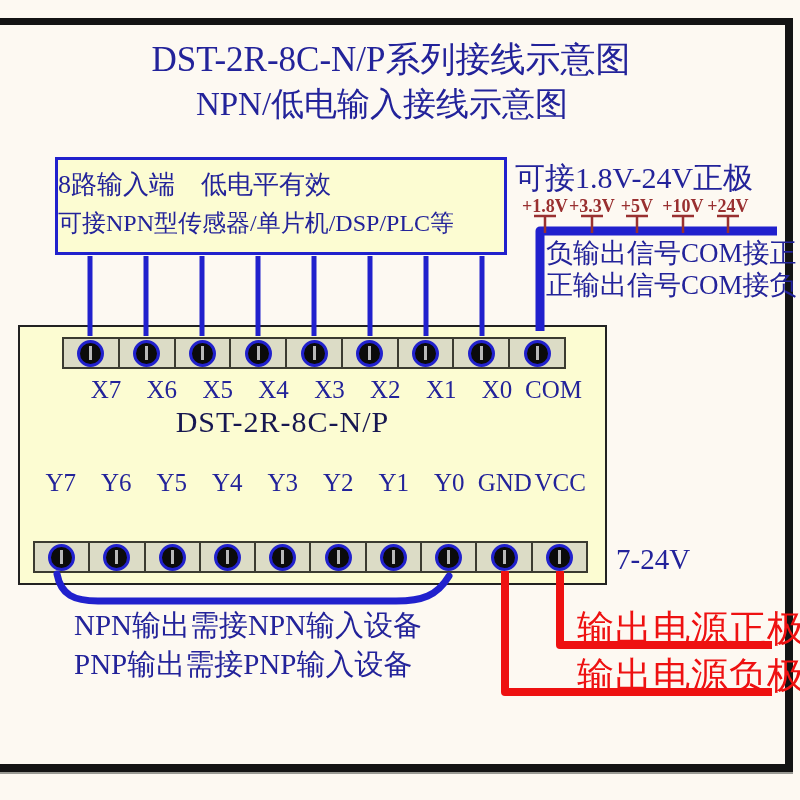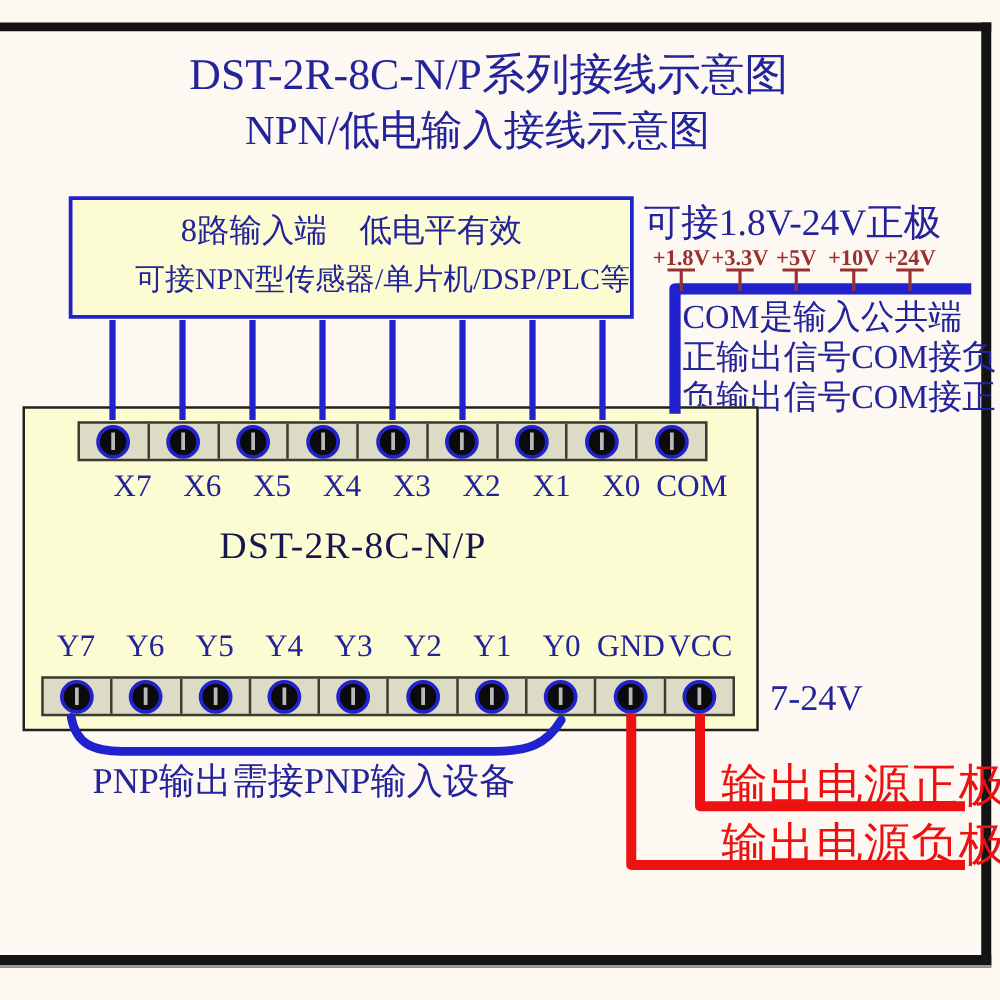--- a/index.html
+++ b/index.html
@@ -29,22 +29,22 @@
   .title{color:var(--navy);font-weight:normal;white-space:nowrap;transform:translateX(-50%);}
   #title1{left:391px;top:36px;font-size:35px;}
   #title2{left:370px;top:82px;font-size:33px;margin-left:12px;}
 
   
   #input-box{
     left:55px;top:157px;width:452px;height:98px;
     border:3px solid var(--wire-blue);background:var(--box-fill);
     box-sizing:border-box;color:var(--navy);
   }
-  #input-box .l1{text-align:center;margin-top:7px;font-size:26px;white-space:nowrap;}
-  #input-box .l2{text-align:right;margin-top:5px;font-size:24px;white-space:nowrap;}
+  #input-box .l1{margin-top:7px;font-size:26px;white-space:nowrap;}
+  #input-box .l2{text-align:left;margin-top:5px;font-size:24px;white-space:nowrap;}
 
   
   #pos-heading{left:515px;top:158px;font-size:30px;color:var(--navy);white-space:nowrap;}
   #volt-row .volt{
     position:absolute;top:196px;transform:translateX(-50%);
     font-size:18px;font-weight:bold;color:var(--dark-red);white-space:nowrap;
   }
   #volt-row .volt:nth-of-type(1){left:545px;}
   #volt-row .volt:nth-of-type(2){left:592px;}
   #volt-row .volt:nth-of-type(3){left:637px;}
@@ -65,23 +65,23 @@
   .cell{flex:1;border-right:2px solid #3b3b30;display:flex;align-items:center;justify-content:center;position:relative;}
   .cell:last-child{border-right:none;}
   .screw{
     width:21px;height:21px;border-radius:50%;
     background:#0b0b0b;border:3px solid var(--wire-blue);
     display:flex;align-items:center;justify-content:center;
   }
   .slot{width:3px;height:14px;background:#b9b9b9;}
   .labels{display:flex;color:var(--navy);font-size:25px;}
   #x-labels{left:78px;top:376px;width:504px;}
-  #y-labels{left:33px;top:504px;width:555px;}
+  #y-labels{left:33px;top:469px;width:555px;}
   .labels .tlabel{flex:1;text-align:center;white-space:nowrap;}
-  #module-title{left:18px;top:420px;width:529px;text-align:center;font-size:30px;color:#171750;letter-spacing:1px;}
+  #module-title{left:18px;top:405px;width:529px;text-align:center;font-size:30px;color:#171750;letter-spacing:1px;}
 
   
   #supply-range{left:616px;top:543px;font-size:29px;color:var(--navy);white-space:nowrap;}
   .red-label{color:var(--red);font-size:37px;white-space:nowrap;letter-spacing:1px;}
   #pos-label{left:577px;top:604px;}
   #neg-label{left:577px;top:651px;}
   #out-notes{left:74px;top:606px;color:var(--navy);font-size:29px;line-height:39px;white-space:nowrap;}
 
   
   #wires{left:0;top:0;width:800px;height:800px;pointer-events:none;}
@@ -108,23 +108,22 @@
 <div id="volt-row">
 
 <span class="volt">+1.8V</span>
     <span class="volt">+3.3V</span>
     <span class="volt">+5V</span>
     <span class="volt">+10V</span>
     <span class="volt">+24V</span>
   </div>
 <div class="abs" id="com-notes">
 
-<div class="com-line">COM是输入公共端</div>
+    <div class="com-line">负输出信号COM接正</div>
     <div class="com-line">正输出信号COM接负</div>
-    <div class="com-line">负输出信号COM接正</div>
   </div>
 
 <div class="abs" id="module-box"></div>
 
 <div class="abs strip" id="top-strip">
 
     <div class="cell">
       <div class="screw">
         <div class="slot"></div>
       </div>
@@ -267,20 +266,21 @@
         <div class="slot"></div>
       </div>
     </div>
   </div>
 
 <div class="abs" id="supply-range">7-24V</div>
 <div class="abs red-label" id="pos-label">输出电源正极</div>
 <div class="abs red-label" id="neg-label">输出电源负极</div>
 <div class="abs" id="out-notes">
 
+    <div class="out-note-line">NPN输出需接NPN输入设备</div>
     <div class="out-note-line">PNP输出需接PNP输入设备</div>
   </div>
 
 <svg class="abs" id="wires" viewBox="0 0 800 800" xmlns="http://www.w3.org/2000/svg">
 
   <g stroke-width="5" class="w-blue">
     <line x1="90" y1="256" x2="90" y2="336"></line>
     <line x1="146" y1="256" x2="146" y2="336"></line>
     <line x1="202" y1="256" x2="202" y2="336"></line>
     <line x1="258" y1="256" x2="258" y2="336"></line>

